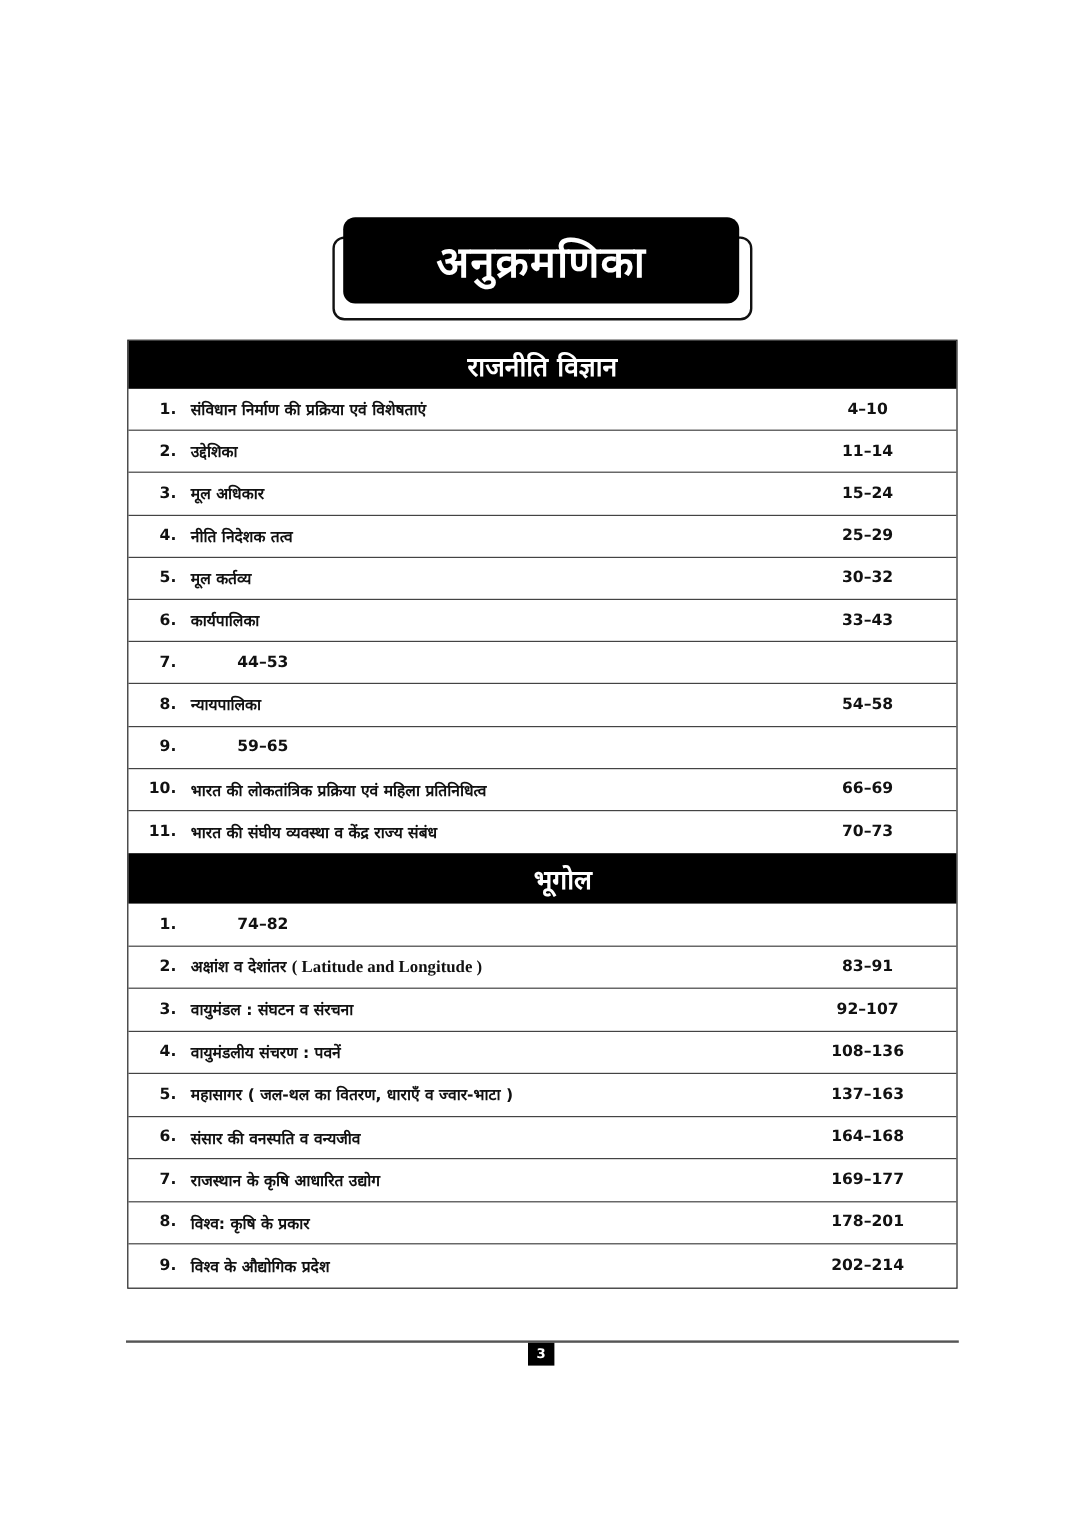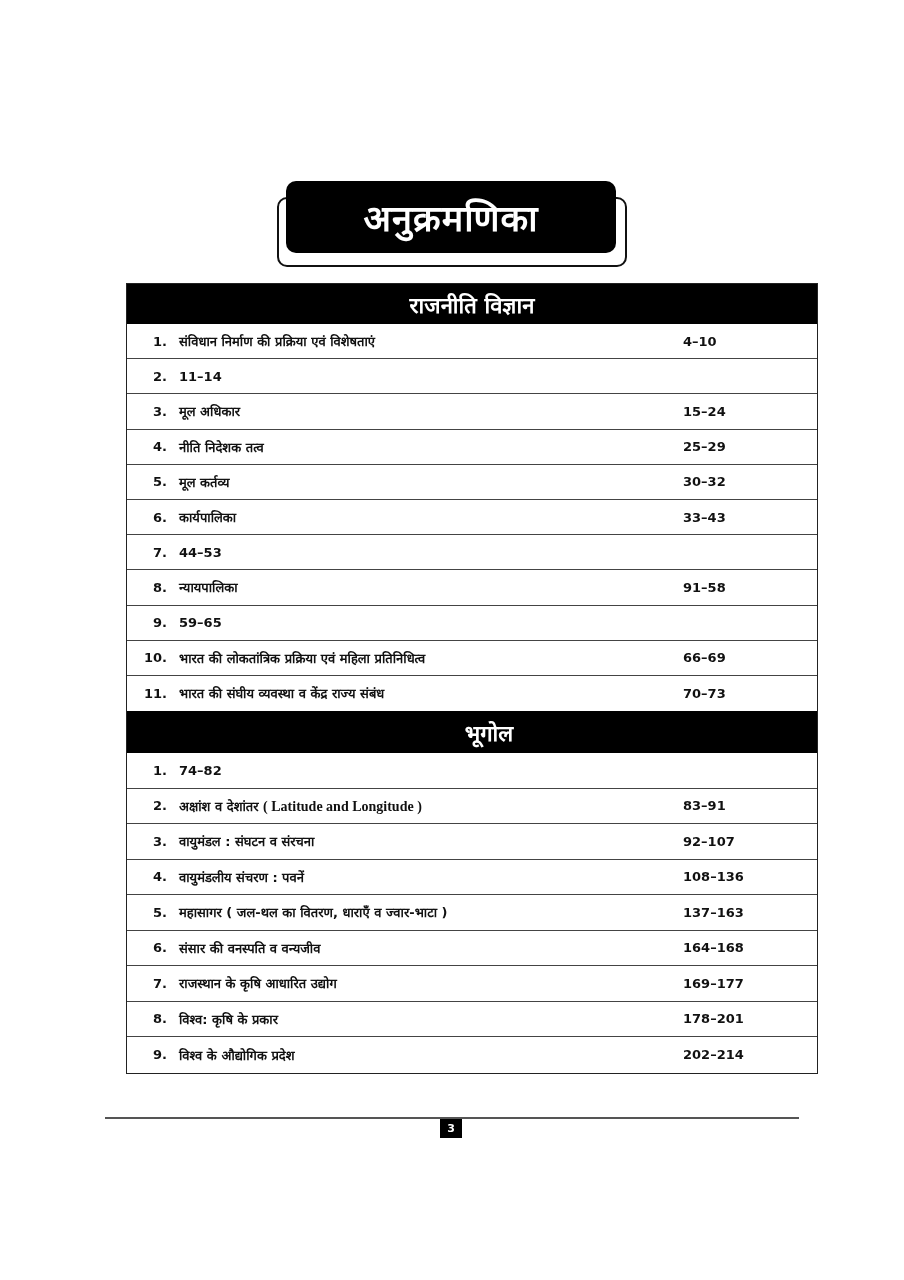--- a/index.html
+++ b/index.html
@@ -6,33 +6,33 @@
   body { width:904px; height:1280px; position:relative; overflow:hidden;
          font-family:"DejaVu Sans", sans-serif; color:#111; }
 
   .title-wrap { position:absolute; left:277px; top:181px; width:369px; height:86px;text-align:right; }
   .title-outer { position:absolute; left:0; top:16px; width:346px; height:66px;
                  border:2px solid #111; border-radius:10px; background:#fff; }
   .title-inner { position:absolute; left:9px; top:0; width:330px; height:72px;
                  background:#000; border-radius:10px; display:flex; align-items:center; justify-content:center; }
   .title-text { color:#fff; font-family:"DejaVu Sans", sans-serif; font-size:36px; font-weight:bold; letter-spacing:1px; }
 
-  .toc { position:absolute; left:106px; top:283px; width:692px; border:1.5px solid #222; box-sizing:border-box;margin-left:20px; }
+  .toc { position:absolute; left:106px; top:283px; width:692px; border:1.5px solid #222; box-sizing:border-box; }
   .sec-head { background:#000; color:#fff; text-align:center; font-size:22px; font-weight:bold;
               display:flex; align-items:center; justify-content:center; }
   .sec-head.h1 { height:40px; }
   .sec-head.h2 { height:42px;padding-left:34px; }
   .row { display:flex; align-items:center; height:35.2px; border-bottom:1.5px solid #444; box-sizing:border-box;
          font-size:13px; font-weight:bold; }
   .row.geo { height:35.5px; }
   .row:last-child { border-bottom:none; }
   .num { width:40px; text-align:right; padding-right:12px; flex:none; font-family:"DejaVu Sans", sans-serif; }
   .label { flex:1; }
   .label .en { font-family:"Liberation Serif", serif; font-weight:bold; font-size:14px; }
-  .pages { width:120px; text-align:left; padding-right:14px; flex:none; font-family:"DejaVu Sans", sans-serif; font-weight:bold; }
+  .pages { width:120px; text-align:center; padding-right:14px; flex:none; font-family:"DejaVu Sans", sans-serif; font-weight:bold; }
 
   .footer-line { position:absolute; left:105px; top:1117px; width:694px; height:2px; background:#555; }
   .page-num { position:absolute; left:440px; top:1119px; width:22px; height:19px; background:#000; color:#fff;
               font-size:11px; font-weight:bold; display:flex; align-items:center; justify-content:center; }
 </style>
 </head>
 <body>
 
 <div class="title-wrap">
   <div class="title-outer"></div>
@@ -44,20 +44,21 @@
 <div class="toc">
   <div class="sec-head h1">राजनीति विज्ञान</div>
 
   <div class="row">
       <span class="num">1.</span>
       <span class="label">संविधान निर्माण की प्रक्रिया एवं विशेषताएं</span>
       <span class="pages">4–10</span>
     </div>
   <div class="row">
       <span class="num">2.</span>
+      <span class="label">उद्देशिका</span>
       <span class="pages">11–14</span>
     </div>
   <div class="row">
       <span class="num">3.</span>
       <span class="label">मूल अधिकार</span>
       <span class="pages">15–24</span>
     </div>
   <div class="row">
       <span class="num">4.</span>
       <span class="label">नीति निदेशक तत्व</span>
@@ -73,21 +74,21 @@
       <span class="label">कार्यपालिका</span>
       <span class="pages">33–43</span>
     </div>
   <div class="row">
       <span class="num">7.</span>
       <span class="pages">44–53</span>
     </div>
   <div class="row">
       <span class="num">8.</span>
       <span class="label">न्यायपालिका</span>
-      <span class="pages">91–58</span>
+      <span class="pages">54–58</span>
     </div>
   <div class="row">
       <span class="num">9.</span>
       <span class="pages">59–65</span>
     </div>
   <div class="row">
       <span class="num">10.</span>
       <span class="label">भारत की लोकतांत्रिक प्रक्रिया एवं महिला प्रतिनिधित्व</span>
       <span class="pages">66–69</span>
     </div>

